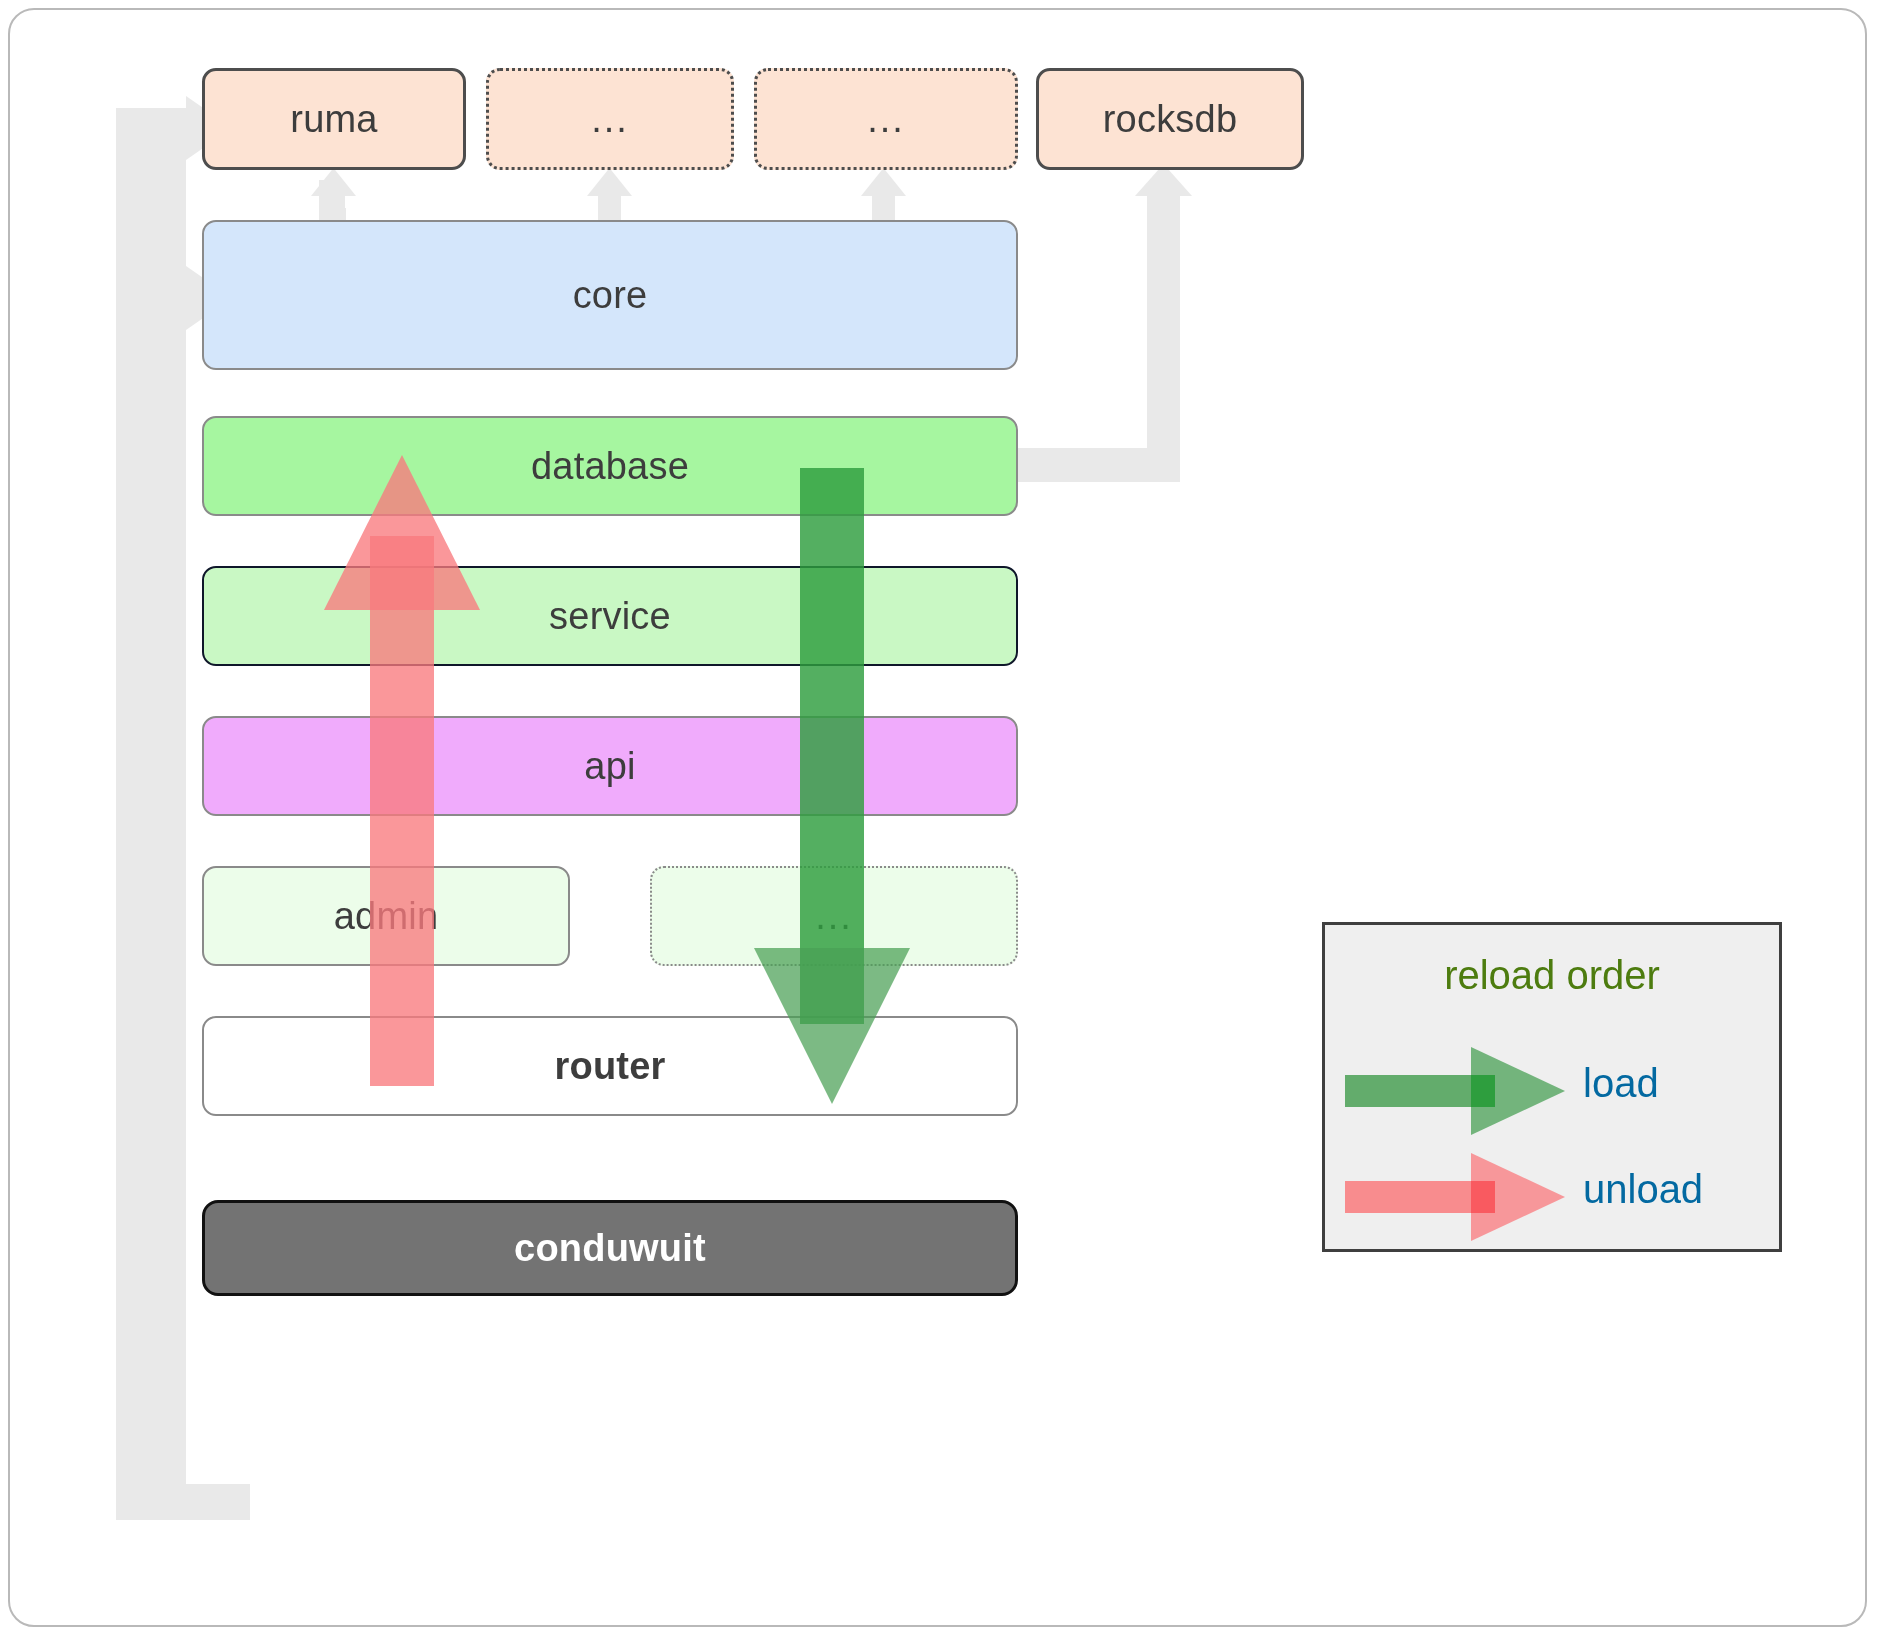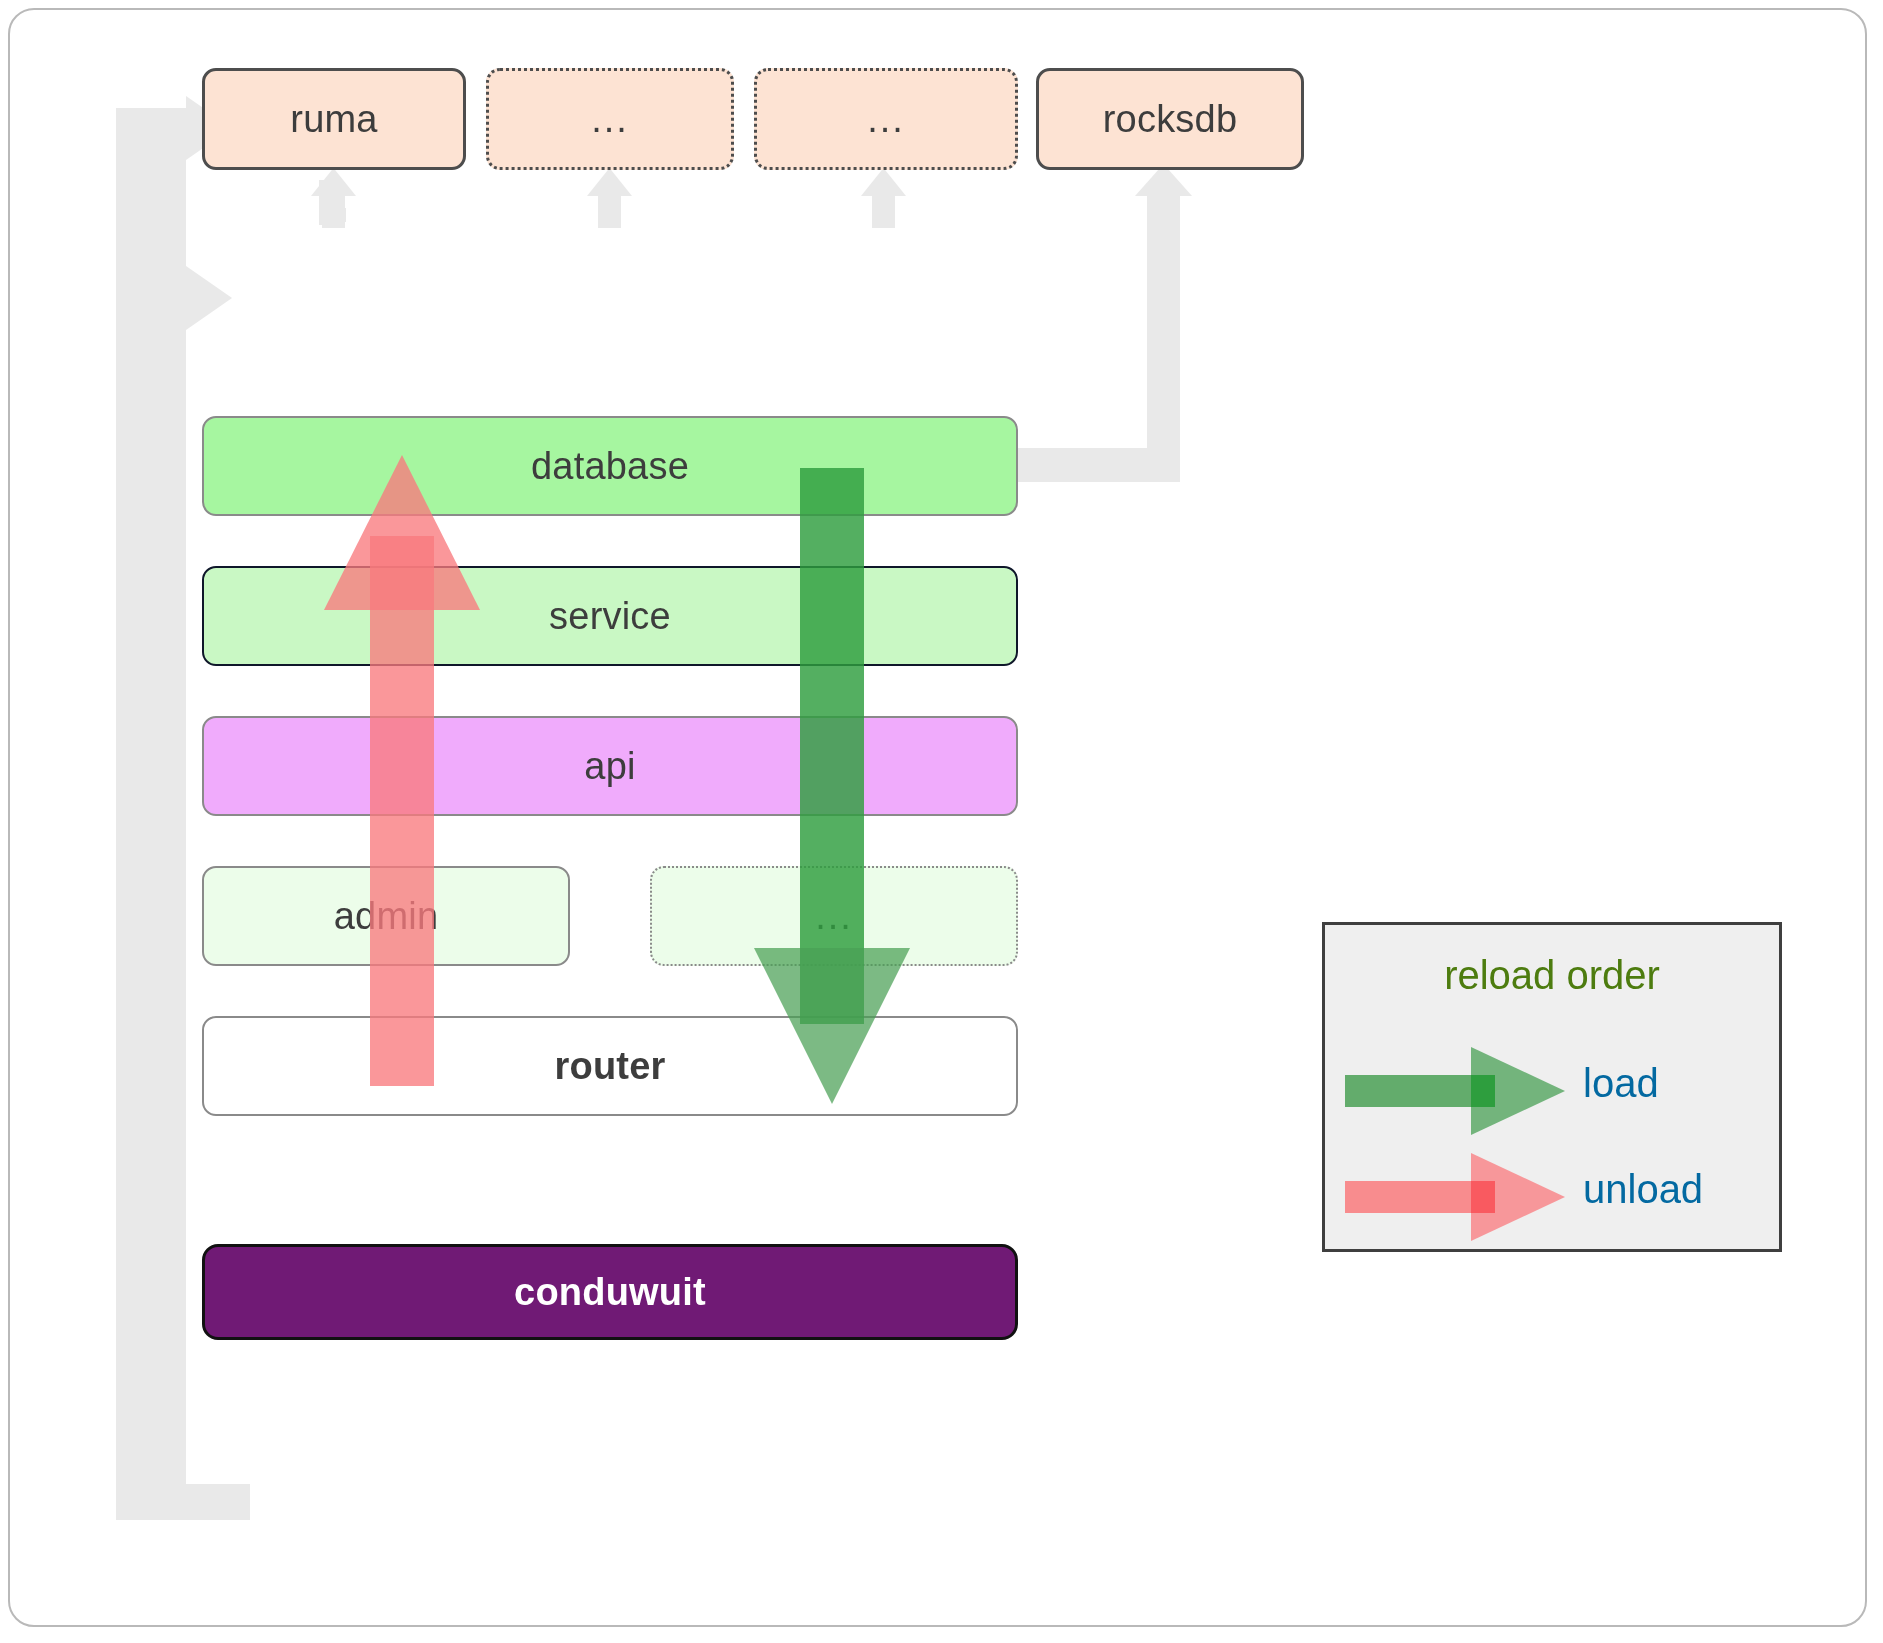--- a/index.html
+++ b/index.html
@@ -61,26 +61,25 @@
   }
   
   .lvl1 { background: #a6f6a0; border: 2px solid #8a8a8a; }
   .lvl2 { background: #c9f8c4; border: 2px solid #0f172a; }
   .lvl3 { background: #f0abfc; border: 2px solid #8a8a8a; }
   .lvl4 { background: #ecfdea; border: 2px solid #8a8a8a; }
   .lvl4.dotted { border: 2px dotted #8a8a8a; }
   .plain { background: #ffffff; border: 2px solid #8a8a8a; font-weight: bold; }
   
   .root {
-    background: #701a75;
+    background: #737373;
     border: 3px solid #111111;
     color: #ffffff;
     font-weight: 700;
     border-radius: 16px;
-    margin-top: 44px;
   }
   
   .layer {
     position: absolute;
     left: 0; top: 0;
     width: 1883px;
     height: 1643px;
     pointer-events: none;
   }
   #grey-layer { z-index: 2; }
@@ -176,20 +175,23 @@
   <div class="node dep dotted dots" style="left:486px; top:68px; width:248px; height:102px;">
     <span>...</span>
   </div>
   <div class="node dep dotted dots" style="left:754px; top:68px; width:264px; height:102px;">
     <span>...</span>
   </div>
   <div class="node dep" style="left:1036px; top:68px; width:268px; height:102px;">
     <span>rocksdb</span>
   </div>
 
+  <div class="node core" style="left:202px; top:220px; width:816px; height:150px;">
+    <span>core</span>
+  </div>
 
   <div class="node lvl1" style="left:202px; top:416px; width:816px; height:100px;">
     <span>database</span>
   </div>
   <div class="node lvl2" style="left:202px; top:566px; width:816px; height:100px;">
     <span>service</span>
   </div>
   <div class="node lvl3" style="left:202px; top:716px; width:816px; height:100px;">
     <span>api</span>
   </div>

